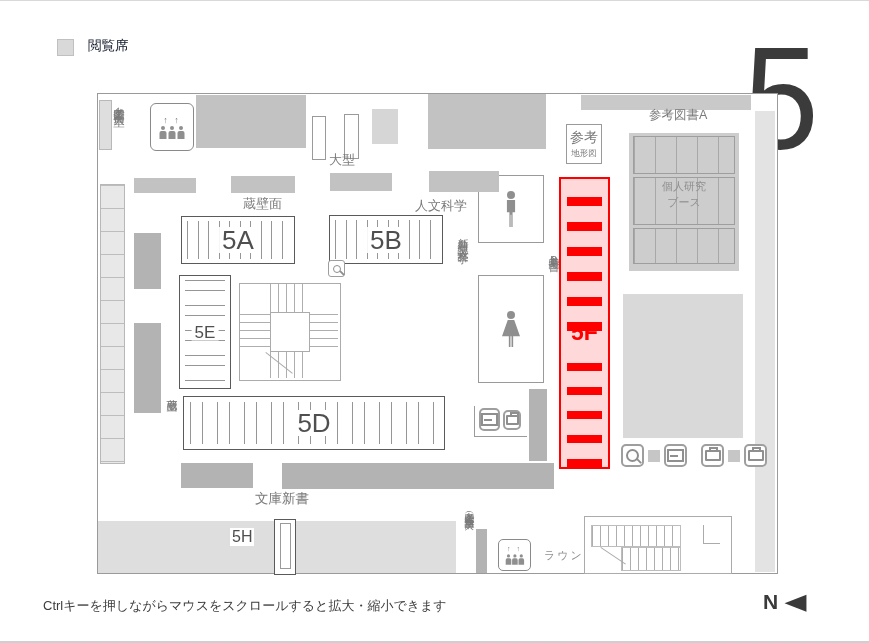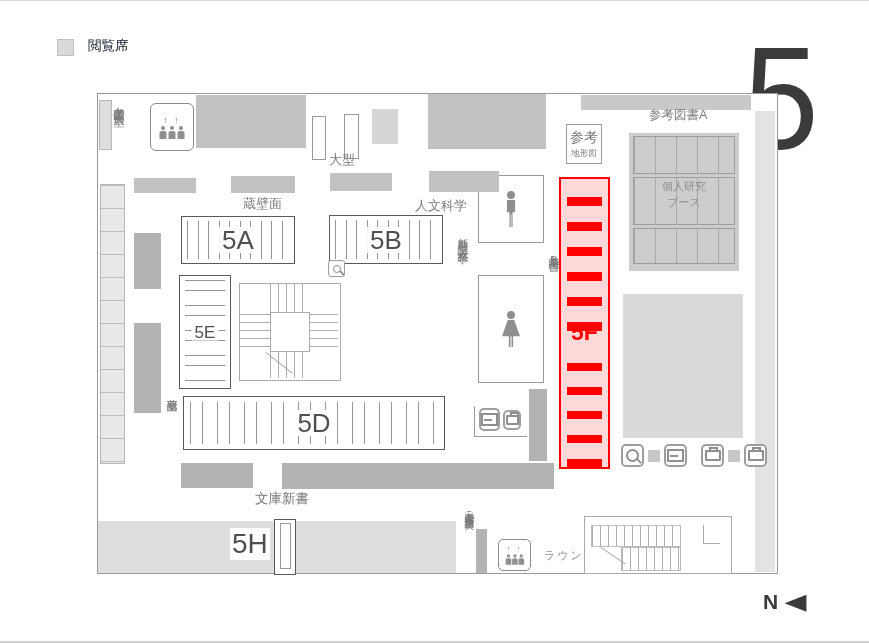--- a/index.html
+++ b/index.html
@@ -188,21 +188,21 @@
       <div class="icon-sq" style="width:23px;height:23px;">
           <span class="g-printer"></span>
         </div>
       <div class="blk"></div>
       <div class="icon-sq" style="width:23px;height:23px;">
           <span class="g-printer"></span>
         </div>
     </div>
 
     <div class="abs lgray" style="left:0;top:427px;width:358px;height:52px;"></div>
-    <div class="abs" style="left:132px;top:434px;background:#fff;padding:0 2px;font-size:28px;color:#4f4f4f;">5H</div>
+    <div class="abs" style="left:132px;top:434px;background:#fff;padding:0 2px;font-size:16px;color:#4f4f4f;">5H</div>
     <div class="abs" style="left:176px;top:425px;width:20px;height:54px;border:1.5px solid #5a5a5a;background:#fff;">
       <div style="margin:3px auto;width:9px;height:44px;border:1px solid #9a9a9a;"></div>
     </div>
     <div class="abs vtext" style="left:350px;top:410px;height:58px;width:28px;font-size:10px;letter-spacing:1px;">参考図書（語学辞典）</div>
     <div class="abs mgray" style="left:378px;top:435px;width:11px;height:44px;"></div>
 
     <div class="abs elev" style="left:400px;top:445px;width:33px;height:32px;border-radius:5px;">
       <div class="arrows" style="font-size:7px;">↑ ↑</div>
       <div class="people" style="gap:1px;transform:scale(.8);">
         <span class="person pel"></span>
@@ -213,17 +213,18 @@
     <div class="abs" style="left:446px;top:454px;font-size:11px;color:#8f8f8f;letter-spacing:2px;">ラウンジ</div>
 
     <div class="abs" style="left:486px;top:422px;width:146px;height:56px;border:1px solid #ababab;background:#fff;">
       <div class="abs tread-v" style="left:6px;top:8px;width:88px;height:20px;border:1px solid #bdbdbd;"></div>
       <div class="abs" style="left:118px;top:8px;width:16px;height:18px;border-left:1px solid #ababab;border-bottom:1px solid #ababab;"></div>
       <div class="abs tread-v" style="left:36px;top:30px;width:58px;height:22px;border:1px solid #bdbdbd;"></div>
       <div class="abs line" style="left:16px;top:30px;width:30px;height:1px;transform:rotate(34deg);transform-origin:left top;"></div>
     </div>
   </div>
 
+  <div class="abs" style="left:43px;top:597px;font-size:13px;color:#3c3c3c;">Ctrlキーを押しながらマウスをスクロールすると拡大・縮小できます</div>
   <div class="abs" style="left:763px;top:589px;display:flex;align-items:center;gap:9px;">
     <span style="font-size:21px;font-weight:bold;color:#3a3a3a;">N</span>
     <span style="font-size:22px;color:#3a3a3a;transform:scaleX(1.3);display:inline-block;">◀</span>
   </div>
 </div>
 
 </body></html>

